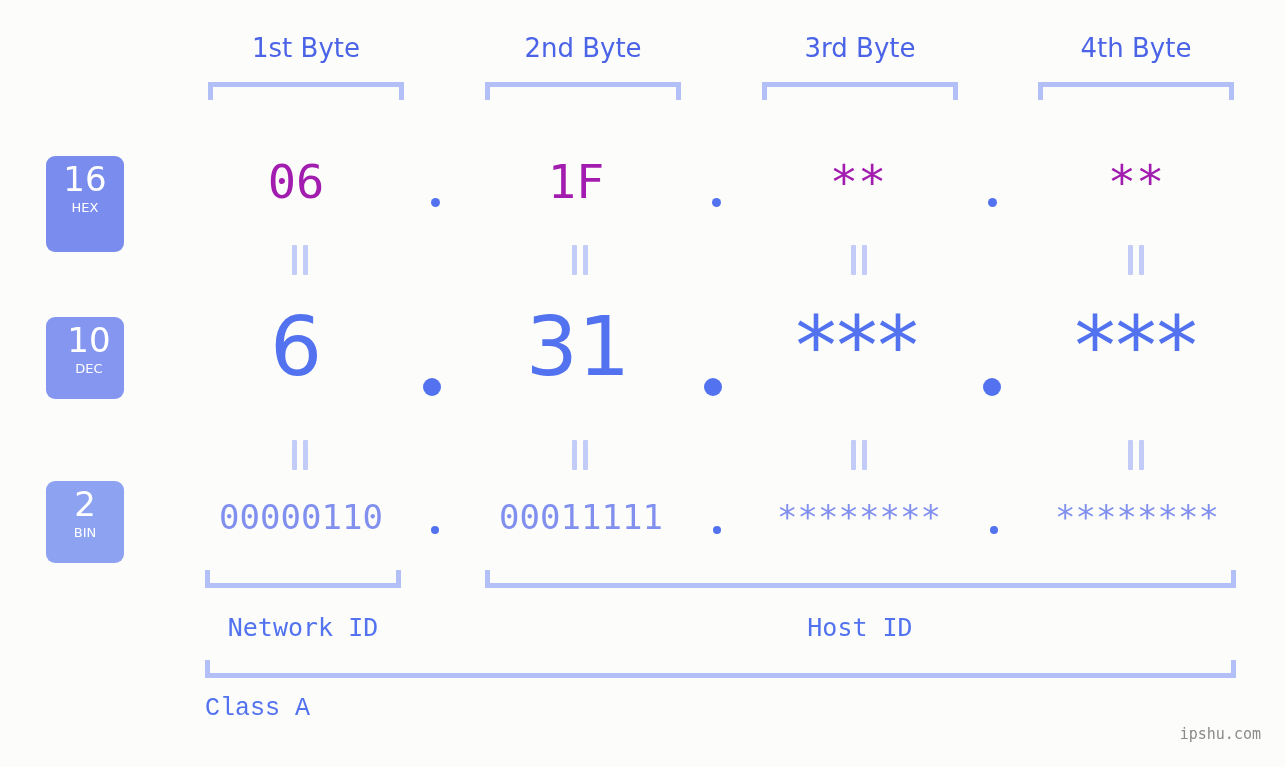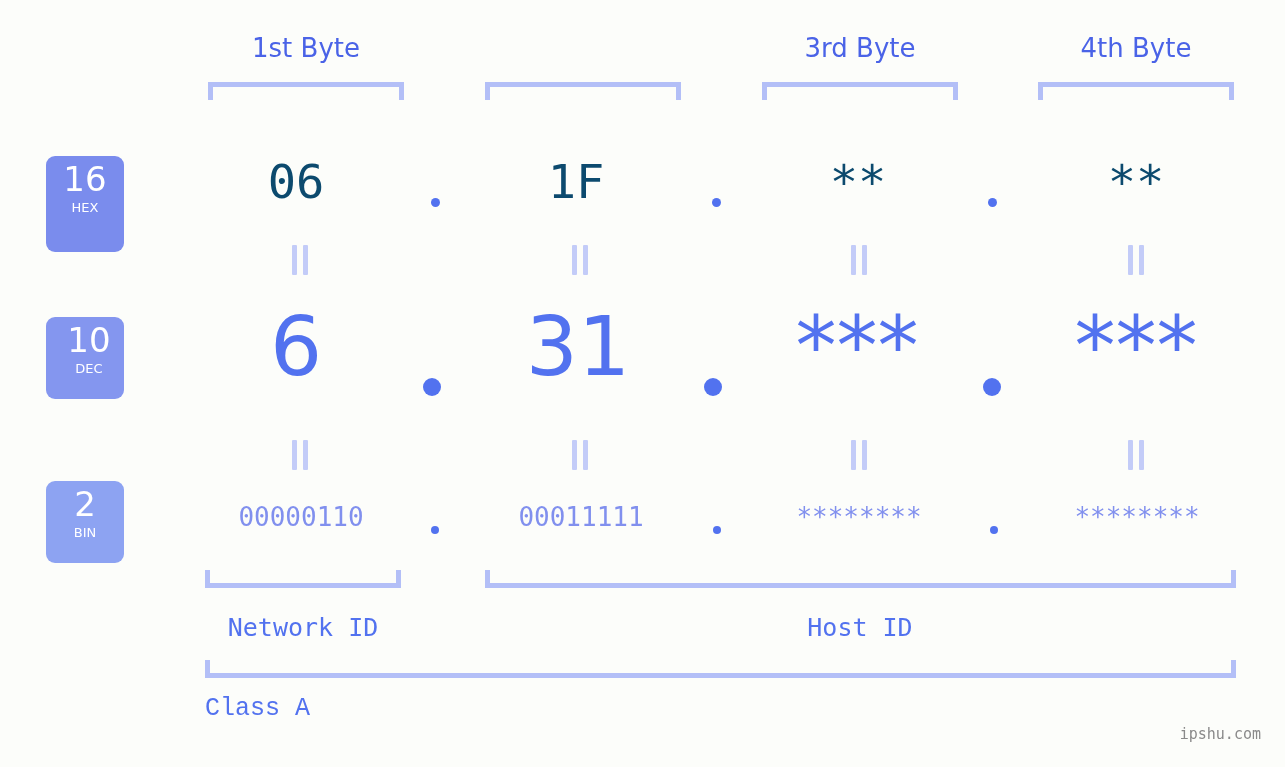--- a/index.html
+++ b/index.html
@@ -87,35 +87,35 @@
   .cell {
     position: absolute;
     text-align: center;
     white-space: nowrap;
   }
 
   .row-hex .cell {
     font-family: "DejaVu Sans Mono", monospace;
     font-size: 47px;
     line-height: 50px;
-    color: #0c4a6e;
+    color: #a21caf;
     top: 157px;
     width: 220px;
   }
   .row-dec .cell {
     font-family: "DejaVu Sans", sans-serif;
     font-size: 82px;
     line-height: 86px;
     color: #5272ef;
     top: 304px;
     width: 230px;
   }
   .row-bin .cell {
     font-family: "DejaVu Sans Mono", monospace;
-    font-size: 26px;
+    font-size: 34px;
     line-height: 38px;
     color: #8190ee;
     top: 498px;
     width: 230px;
   }
 
   
   .dot {
     position: absolute;
     border-radius: 50%;
@@ -172,20 +172,21 @@
     color: #8a8a8a;
     white-space: nowrap;
   }
 </style>
 </head>
 <body>
 
 <div class="canvas">
 
   <div class="byte-label" style="left:196px;">1st Byte</div>
+  <div class="byte-label" style="left:473px;">2nd Byte</div>
   <div class="byte-label" style="left:750px;">3rd Byte</div>
   <div class="byte-label" style="left:1026px;">4th Byte</div>
 
   <div class="bracket bracket-down" style="left:208px; top:82px; width:196px;"></div>
   <div class="bracket bracket-down" style="left:485px; top:82px; width:196px;"></div>
   <div class="bracket bracket-down" style="left:762px; top:82px; width:196px;"></div>
   <div class="bracket bracket-down" style="left:1038px; top:82px; width:196px;"></div>
 
   <div class="badge badge-hex">
     <span class="num">16</span>

